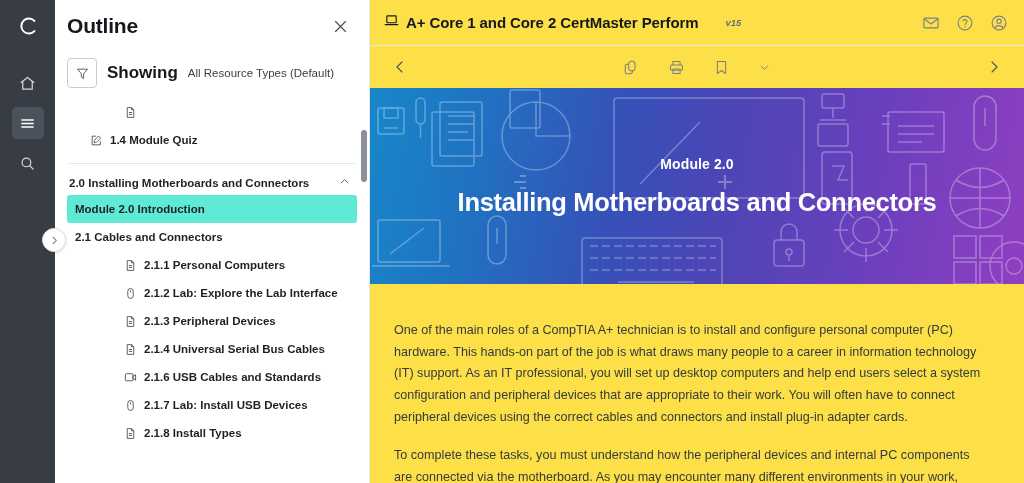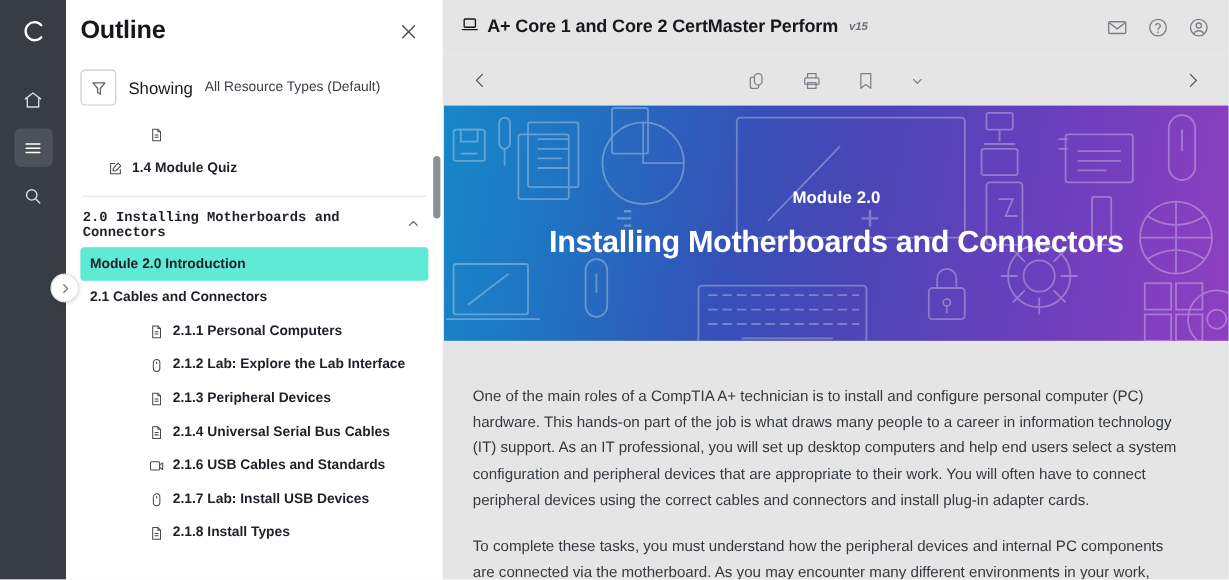--- a/index.html
+++ b/index.html
@@ -53,21 +53,21 @@
 
   .filter-row {
     display: flex; align-items: center;
     padding: 6px 12px 10px 12px; gap: 10px;
   }
   .filter-box {
     width: 30px; height: 30px; border: 1px solid #c9ccd1; border-radius: 4px;
     display: flex; align-items: center; justify-content: center;
     cursor: pointer; flex: 0 0 30px;
   }
-  .showing-label { font-size: 14px; font-weight: normal; color: #15181c; }
+  .showing-label { font-size: 17px; font-weight: bold; color: #15181c; }
   .showing-value { font-size: 11.5px; color: #3b4046; }
 
   .outline-list {
     flex: 1; overflow: hidden; position: relative;
     padding: 0 12px;
   }
   .ol-item {
     display: flex; align-items: center; gap: 7px;
     font-size: 11.5px; font-weight: bold; color: #1d2127;
     cursor: pointer; border-radius: 3px;
@@ -76,51 +76,51 @@
   .ol-item.lvl3 { padding-left: 56px; }
   .ol-item.lvl2 { padding-left: 22px; }
   .ol-item.lvl1 { padding-left: 8px; }
   .ol-item.selected { background: #5eead4; }
   .ol-item .ico { flex: 0 0 14px; width: 14px; height: 14px;
                   display: flex; align-items: center; justify-content: center; }
   .ol-divider { height: 1px; background: #e3e5e8; margin: 9px 2px 6px 2px; }
   .ol-section {
     display: flex; align-items: center; justify-content: space-between;
     font-size: 11.5px; font-weight: bold; color: #1d2127;
-    padding: 5px 6px 5px 2px; cursor: pointer; font-family: Liberation Mono, monospace;
+    padding: 5px 6px 5px 2px; cursor: pointer;
   }
 
   .collapse-circle {
     position: absolute; left: 42px; top: 228px;
     width: 24px; height: 24px; border-radius: 50%;
     background: #fff; border: 1px solid #dfe1e4;
     display: flex; align-items: center; justify-content: center;
     cursor: pointer; z-index: 20;
     box-shadow: 0 1px 3px rgba(0,0,0,0.14);
   }
 
   .panel-scroll {
     position: absolute; right: 2px; top: 130px;
     width: 6px; height: 52px; border-radius: 3px;
     background: #8c9097; cursor: pointer; z-index: 12;
   }
 
   
   .main { flex: 1; height: 483px; display: flex; flex-direction: column;
-          background: #e5e5e5; overflow: hidden; }
+          background: #fde047; overflow: hidden; }
 
   .topbar {
     height: 46px; flex: 0 0 46px;
     display: flex; align-items: center;
     padding: 0 16px 0 14px;
     border-bottom: 1px solid #e6e8ea;
   }
   .topbar-left { display: flex; align-items: center; gap: 7px; flex: 1; }
   .app-title { font-size: 15px; font-weight: bold; color: #15181c; letter-spacing: -0.1px; }
-  .app-ver { font-size: 9.5px; font-weight: bold; color: #6a7078; margin-left: 2px; font-style: italic; }
+  .app-ver { font-size: 9.5px; font-weight: bold; color: #6a7078; margin-left: 20px; font-style: italic; }
   .topbar-right { display: flex; align-items: center; gap: 16px; }
   .tb-icon { cursor: pointer; display: flex; align-items: center; justify-content: center; }
 
   .toolbar {
     height: 42px; flex: 0 0 42px;
     display: flex; align-items: center; position: relative;
     padding: 0 22px;
   }
   .tool-nav { cursor: pointer; display: flex; align-items: center; }
   .tool-center {

